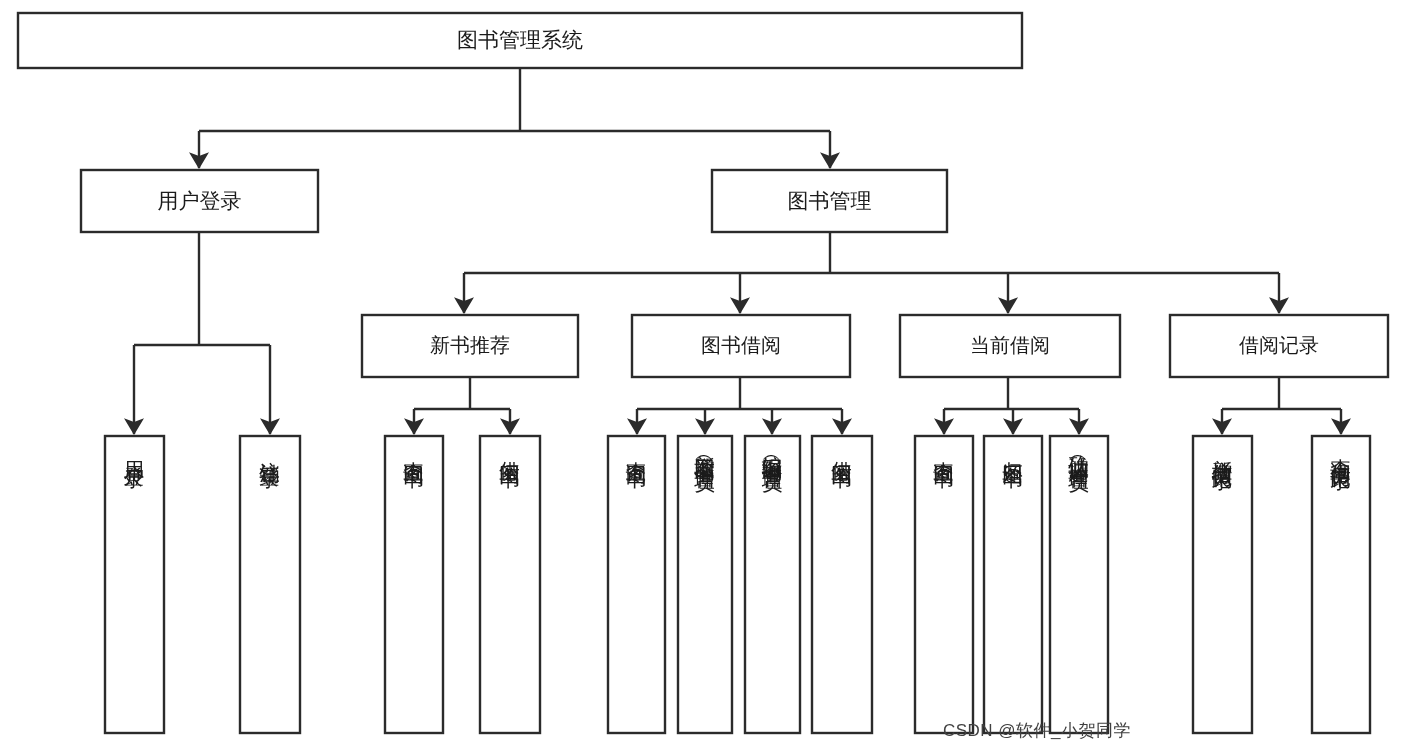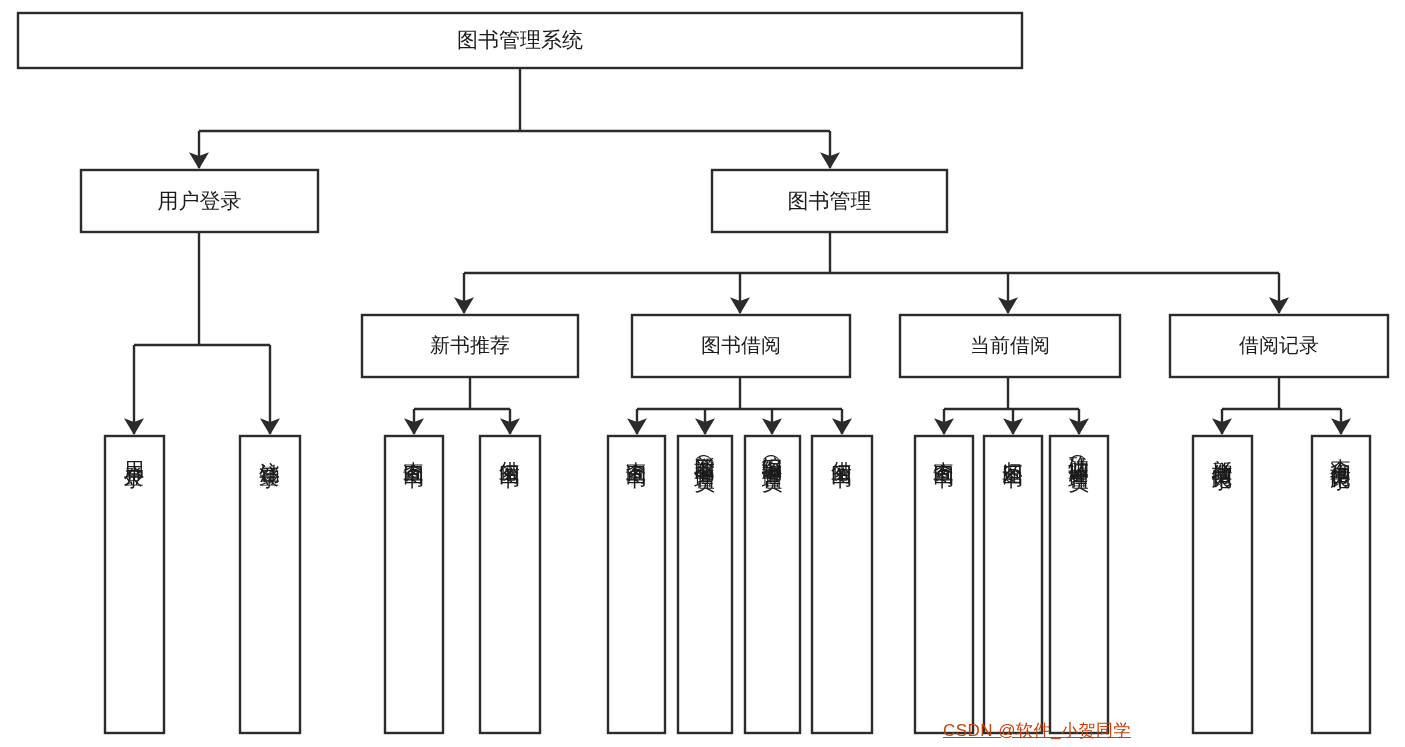--- a/index.html
+++ b/index.html
@@ -58,25 +58,24 @@
   }
   .arrow-head {
     fill: #2b2b2b;
   }
   .watermark {
     position: absolute;
     right: 8px;
     bottom: 5px;
     font-family: "Liberation Sans", "DejaVu Sans", sans-serif;
     font-size: 17px;
-    color: #c2410c;
+    color: #404040;
     white-space: nowrap;
     letter-spacing: 0.5px;
     pointer-events: none;
-    text-decoration: underline;
   }
 </style>
 </head>
 <body>
 
 <div id="diagram-root">
   <svg class="flow" viewBox="0 0 1405 747" xmlns="http://www.w3.org/2000/svg">
     <defs>
       <marker id="arrow" viewBox="0 0 10 12" refX="9.4" refY="6" markerWidth="7" markerHeight="8.4" orient="auto-start-reverse">
         <path d="M0,0 L10,6 L0,12 L2.2,6 Z" class="arrow-head"></path>

